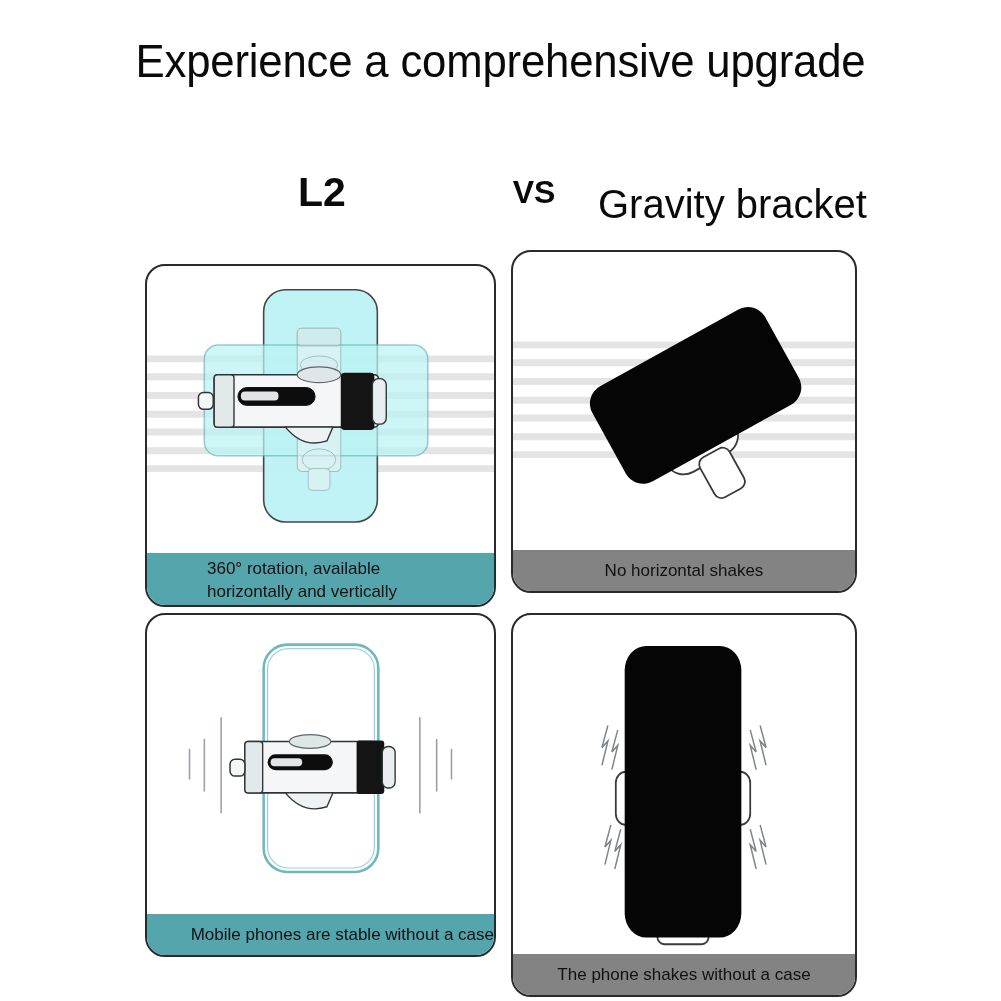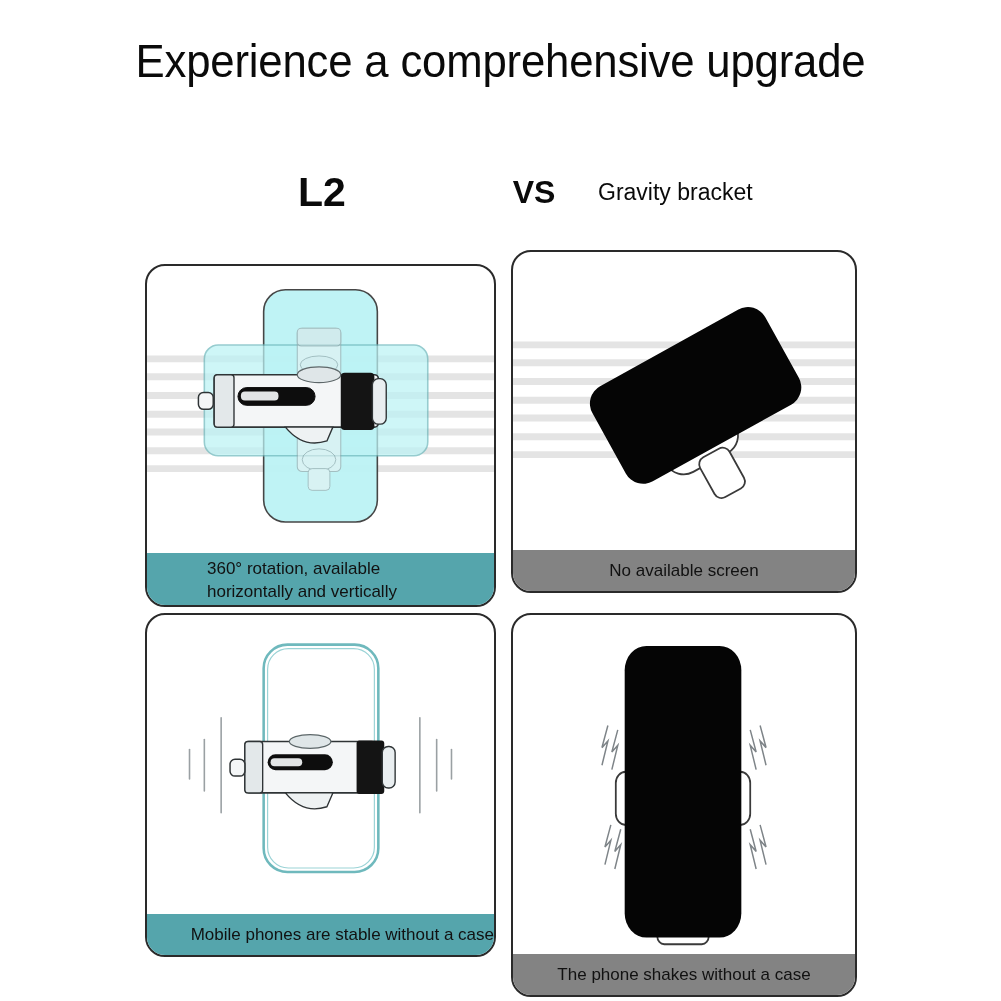--- a/index.html
+++ b/index.html
@@ -59,22 +59,22 @@
     width: 100px;
     text-align: center;
     font-size: 32px;
     line-height: 40px;
     font-weight: bold;
     color: #0a0a0a;
   }
   .hdr-gravity {
     position: absolute;
     left: 598px;
-    top: 0;
-    font-size: 23px;
+    top: 12px;
+    font-size: 40px;
     line-height: 40px;
     font-weight: 400;
     color: #0a0a0a;
     white-space: nowrap;
   }
 
   
   .card {
     position: absolute;
     background: #ffffff;
@@ -205,21 +205,21 @@
         <rect x="168" y="212" width="34" height="46" rx="8" fill="#ffffff" stroke="#3a3a3a" stroke-width="1.8"></rect>
         <rect x="118" y="128" width="26" height="46" rx="8" fill="#ffffff" stroke="#3a3a3a" stroke-width="1.8"></rect>
         <rect x="216" y="128" width="26" height="46" rx="8" fill="#ffffff" stroke="#3a3a3a" stroke-width="1.8"></rect>
       </g>
 
       <g transform="rotate(-29 176 150)">
         <rect x="86" y="95" width="200" height="110" rx="20" fill="#050505"></rect>
       </g>
     </svg>
   </div>
-  <div class="caption gray one-line">No available screen</div>
+  <div class="caption gray one-line">No horizontal shakes</div>
 </div>
 
 <div class="card" id="card-bl">
   <div class="card-art">
     <svg class="art-svg" viewBox="0 0 351 344" preserveAspectRatio="none">
 
       <rect x="118" y="30" width="116" height="230" rx="24" fill="#ffffff" stroke="#6fb9bd" stroke-width="2.6"></rect>
       <rect x="122" y="34" width="108" height="222" rx="21" fill="none" stroke="#9bd3d6" stroke-width="1.2"></rect>
 
       <g stroke="#9aa0a3" stroke-width="1.6" stroke-linecap="round">

